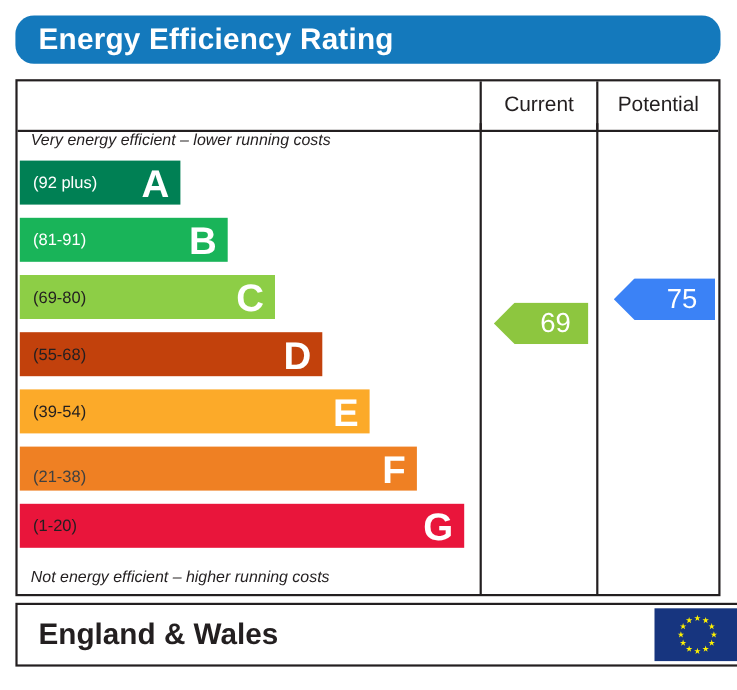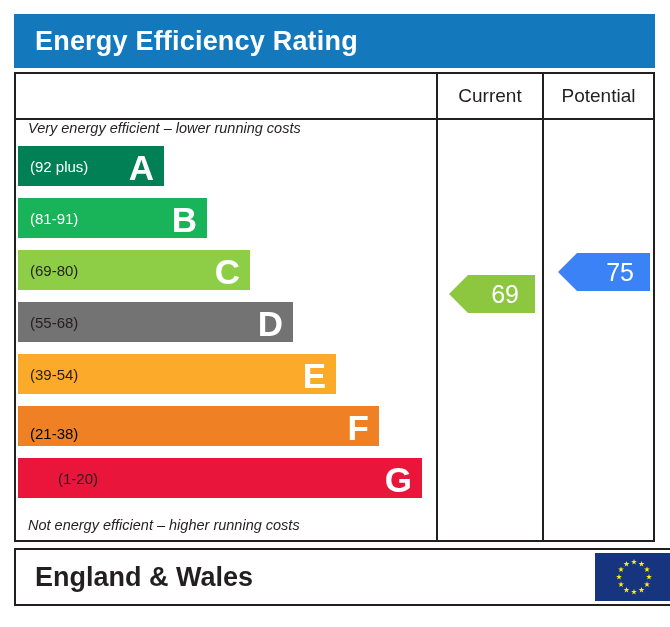--- a/index.html
+++ b/index.html
@@ -21,23 +21,24 @@
     overflow: hidden;
     background: #ffffff;
   }
 
   
   .title-bar {
     position: absolute;
     left: 14px;
     top: 14px;
     width: 641px;
-    height: 54px;
+    height: 44px;
     background: #1479BC;
     box-sizing: border-box;
+    border-radius: 17px;
   }
   .title-bar .title-text {
     position: absolute;
     left: 21px;
     top: 50%;
     transform: translateY(-50%);
     color: #ffffff;
     font-size: 27px;
     font-weight: bold;
     letter-spacing: 0.2px;
@@ -230,34 +231,34 @@
             <span class="letter">A</span>
           </div>
           <div class="band" style="top: 86px; width: 189px; background: rgb(25, 180, 89);">
             <span class="range" style="color: rgb(255, 255, 255);">(81-91)</span>
             <span class="letter">B</span>
           </div>
           <div class="band" style="top: 138px; width: 232px; background: rgb(141, 206, 70);">
             <span class="range" style="color: rgb(35, 31, 32);">(69-80)</span>
             <span class="letter">C</span>
           </div>
-          <div class="band" style="top: 190px; width: 275px; background: #737373; text-decoration: underline;">
+          <div class="band" style="top: 190px; width: 275px; background: #c2410c; text-decoration: underline;">
             <span class="range" style="color: rgb(35, 31, 32);">(55-68)</span>
             <span class="letter">D</span>
           </div>
           <div class="band" style="top: 242px; width: 318px; background: rgb(252, 170, 41);">
             <span class="range" style="color: rgb(35, 31, 32);">(39-54)</span>
             <span class="letter">E</span>
           </div>
           <div class="band" style="top: 294px; width: 361px; background: rgb(239, 128, 35);">
-            <span class="range" style="color: #000000; margin-top: 14px;">(21-38)</span>
+            <span class="range" style="color: #404040; margin-top: 14px;">(21-38)</span>
             <span class="letter">F</span>
           </div>
           <div class="band" style="top: 346px; width: 404px; background: rgb(233, 21, 59);">
-            <span class="range" style="color: rgb(35, 31, 32); margin-left: 28px;">(1-20)</span>
+            <span class="range" style="color: rgb(35, 31, 32);">(1-20)</span>
             <span class="letter">G</span>
           </div>
         </div>
     </div>
 
     <div id="markers-host">
         <div class="marker" style="left: 433px; top: 201px; width: 86px; background: rgb(141, 198, 63);">
           <span class="marker-value">69</span>
         </div>
         <div class="marker" style="left: 542px; top: 179px; width: 92px; background: #3b82f6;">

